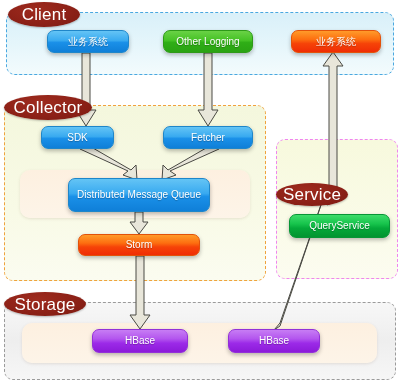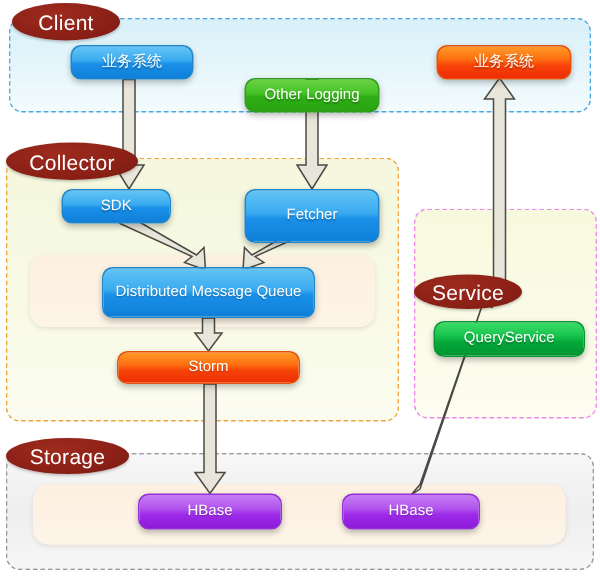--- a/index.html
+++ b/index.html
@@ -46,21 +46,21 @@
     border-color: #9b9b9b;
     background: linear-gradient(180deg, #f7f7f7 0%, #eeeeee 50%, #f6f6f6 100%);
   }
 
   
   .badge {
     position: absolute;
     border-radius: 50%;
     background: radial-gradient(ellipse at 40% 30%, #9e2b1e 0%, #8d2117 55%, #7a1a11 100%);
     color: #ffffff;
-    font-size: 14px;
+    font-size: 17px;
     line-height: 1;
     display: flex;
     align-items: center;
     justify-content: center;
     letter-spacing: 0.2px;
     box-shadow: 0 1px 2px rgba(0,0,0,0.25);
     z-index: 30;
     white-space: nowrap;
   }
   .badge-client    { left: 8px;   top: 2px;   width: 72px; height: 25px; }
@@ -95,42 +95,41 @@
     box-shadow: 0 2px 4px rgba(0,0,0,0.28);
     padding: 0 3px;
   }
   .node-blue {
     background: linear-gradient(180deg, #64c4f5 0%, #39aaf0 45%, #1a90e8 55%, #0f7fd8 100%);
     border: 1px solid #1f86c9;
   }
   .node-green {
     background: linear-gradient(180deg, #6ad246 0%, #45c225 45%, #2fae16 55%, #2aa313 100%);
     border: 1px solid #2e9a18;
-    margin-top: 22px;
   }
   .node-orange {
     background: linear-gradient(180deg, #ff9b2a 0%, #fd6f10 40%, #f64308 60%, #ef2d05 100%);
     border: 1px solid #e2520a;
   }
   .node-emerald {
     background: linear-gradient(180deg, #3ddc6a 0%, #17c44c 40%, #05a93a 60%, #029430 100%);
     border: 1px solid #089536;
     margin-top: 24px;
   }
   .node-purple {
     background: linear-gradient(180deg, #c77df4 0%, #b355ee 40%, #9c2ae8 60%, #8c1ad9 100%);
     border: 1px solid #9330d8;
   }
 
   
   .n-biz1     { left: 47px;  top: 30px;  width: 82px;  height: 23px; }
   .n-otherlog { left: 163px; top: 30px;  width: 90px;  height: 23px; }
   .n-biz2     { left: 291px; top: 30px;  width: 90px;  height: 23px; }
   .n-sdk      { left: 41px;  top: 126px; width: 73px;  height: 23px; }
-  .n-fetcher  { left: 163px; top: 126px; width: 90px;  height: 36px; }
+  .n-fetcher  { left: 163px; top: 126px; width: 90px;  height: 23px; }
   .n-queue    { left: 68px;  top: 178px; width: 142px; height: 34px; }
   .n-storm    { left: 78px;  top: 234px; width: 122px; height: 22px; text-align: right; }
   .n-query    { left: 289px; top: 190px; width: 101px; height: 24px; }
   .n-hbase1   { left: 92px;  top: 329px; width: 96px;  height: 24px; }
   .n-hbase2   { left: 228px; top: 329px; width: 92px;  height: 24px; }
 
   
   #arrows {
     position: absolute;
     left: 0; top: 0;

